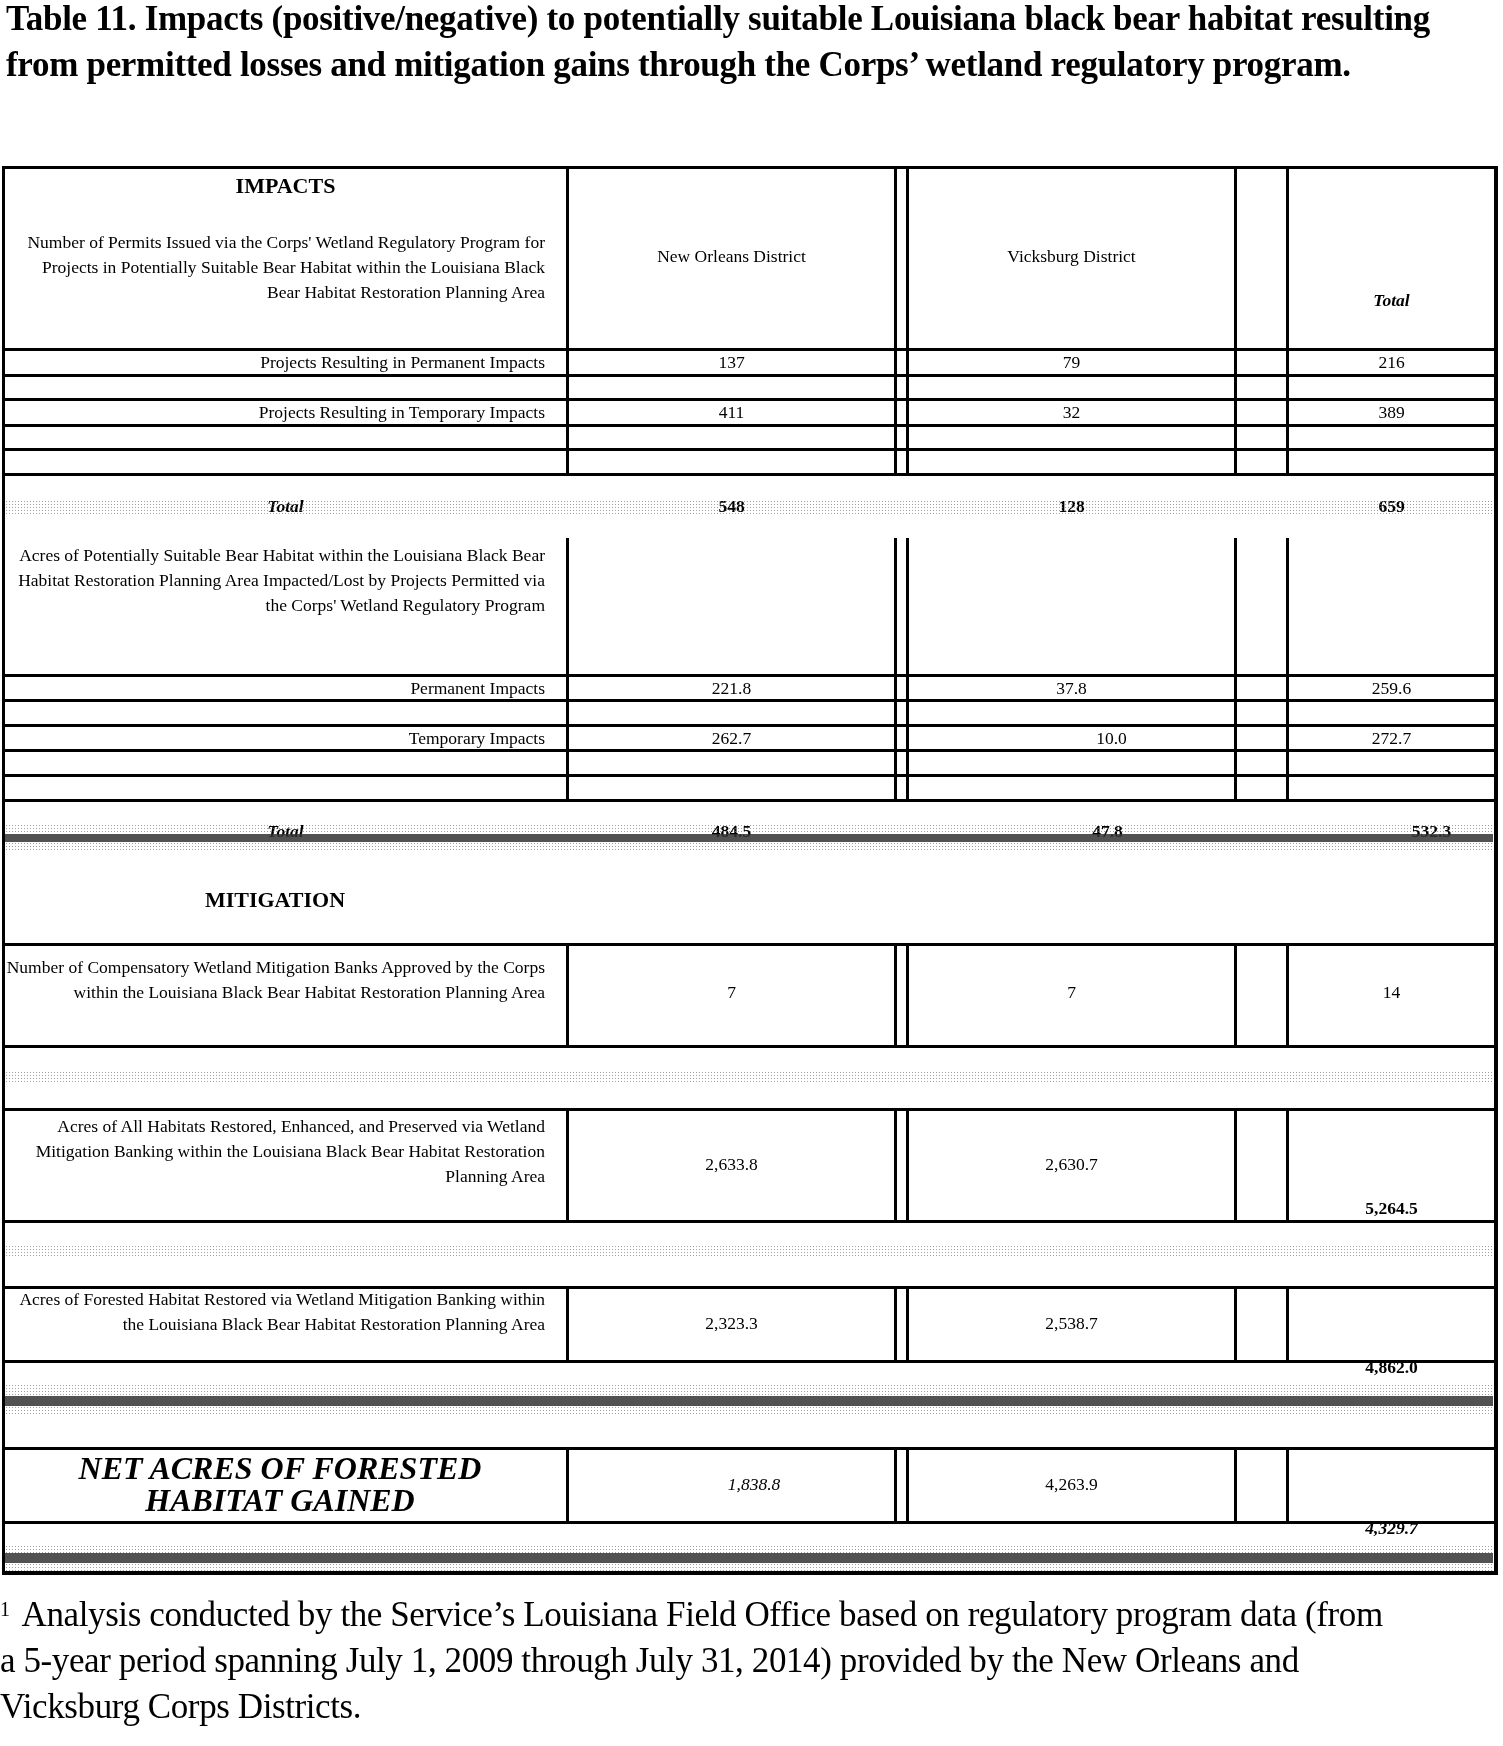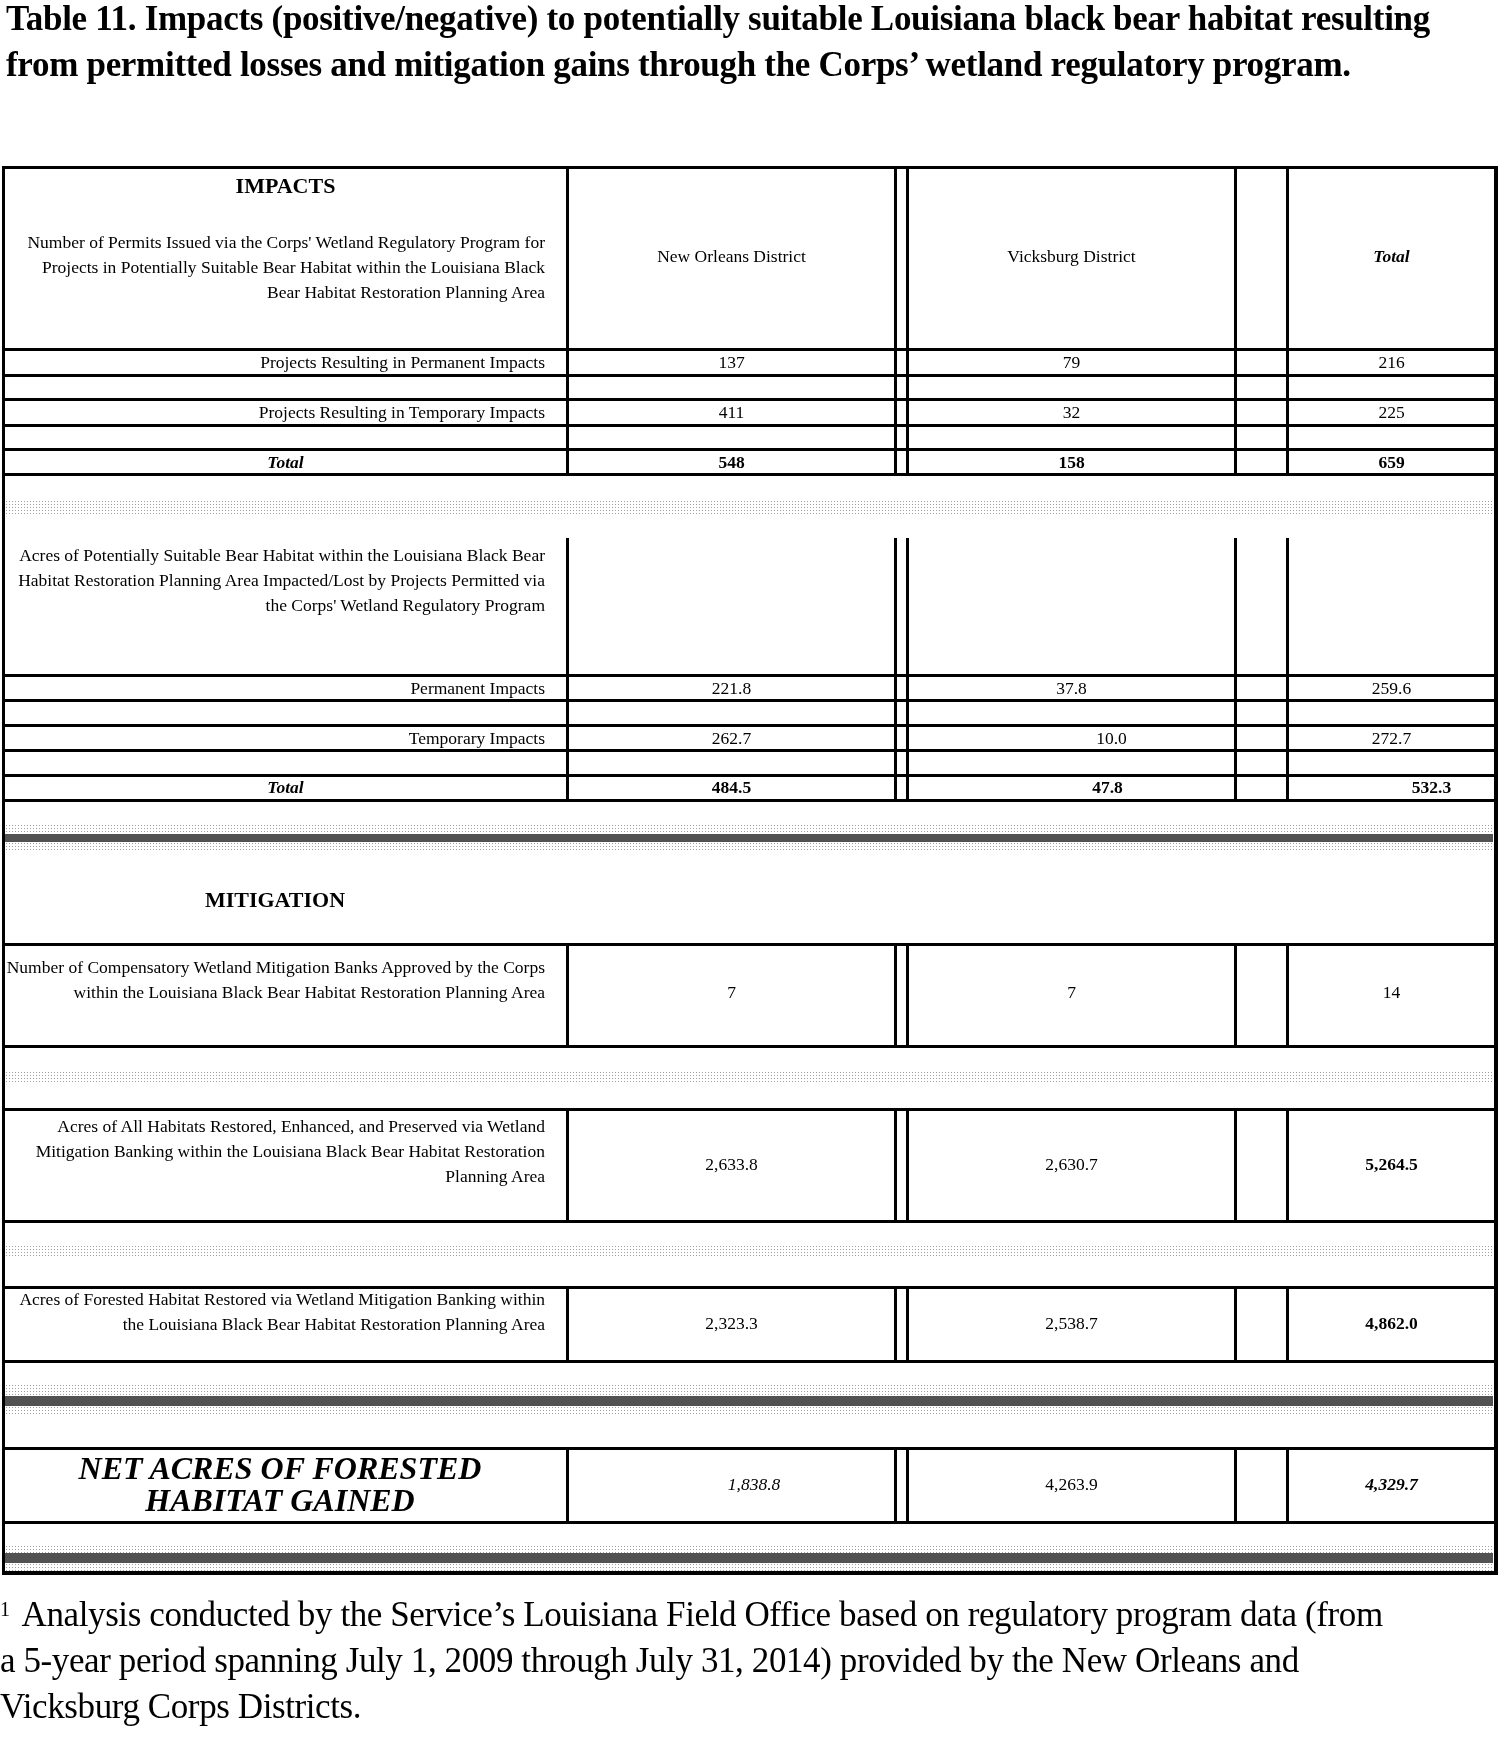--- a/index.html
+++ b/index.html
@@ -7,21 +7,21 @@
   .title { position:absolute; left:6px; top:-4px; width:1490px; font-size:35px; font-weight:bold; line-height:46px; letter-spacing:-0.3px; }
   .hline { position:absolute; background:#000; height:3px; }
   .vline { position:absolute; background:#000; width:3px; }
   .dither { position:absolute; left:5px; width:1488px;
     background-image: radial-gradient(#777 0.6px, transparent 0.8px);
     background-size:3px 3px; opacity:0.7; }
   .dither.dark { background-image: radial-gradient(#333 0.8px, transparent 1px); background-size:2px 2px; opacity:0.85; }
   .cell { position:absolute; font-size:17.5px; line-height:25px; }
   .lbl { text-align:right; }
   .num { text-align:center; }
-  .b { font-weight:bold; }
+  .b { font-weight:bold;margin-top:44px; }
   .i { font-style:italic; }
   .hdr { font-size:22px; font-weight:bold; text-align:center; }
   .net { font-size:32px; font-weight:bold; font-style:italic; text-align:center; line-height:32px; }
   .foot { position:absolute; left:0; top:1592px; width:1400px; font-size:35px; line-height:46px; letter-spacing:-0.4px; }
   .foot sup { font-size:20px; vertical-align:top; position:relative; top:-6px; margin-right:12px; }
 </style>
 </head>
 <body>
 
 <div class="title">Table 11.  Impacts (positive/negative) to potentially suitable Louisiana black bear habitat resulting from permitted losses and mitigation gains through the Corps’ wetland regulatory program.</div>
@@ -49,27 +49,27 @@
   <div class="cell lbl" style="left:5px;top:350px;width:540px;">Projects Resulting in Permanent Impacts</div>
   <div class="cell num" style="left:569px;top:350px;width:325px;">137</div>
   <div class="cell num" style="left:909px;top:350px;width:325px;">79</div>
   <div class="cell num" style="left:1289px;top:350px;width:205px;">216</div>
 
   <div class="hline" style="left:2px;top:374px;width:1494px;"></div>
   <div class="hline" style="left:2px;top:398px;width:1494px;"></div>
   <div class="cell lbl" style="left:5px;top:400px;width:540px;">Projects Resulting in Temporary Impacts</div>
   <div class="cell num" style="left:569px;top:400px;width:325px;">411</div>
   <div class="cell num" style="left:909px;top:400px;width:325px;">32</div>
-  <div class="cell num" style="left:1289px;top:400px;width:205px;">225</div>
+  <div class="cell num" style="left:1289px;top:400px;width:205px;">389</div>
 
   <div class="hline" style="left:2px;top:424px;width:1494px;"></div>
   <div class="hline" style="left:2px;top:448px;width:1494px;"></div>
   <div class="cell num b i" style="left:5px;top:450px;width:561px;padding-left:0;">Total</div>
   <div class="cell num b" style="left:569px;top:450px;width:325px;">548</div>
-  <div class="cell num b" style="left:909px;top:450px;width:325px;">158</div>
+  <div class="cell num b" style="left:909px;top:450px;width:325px;">128</div>
   <div class="cell num b" style="left:1289px;top:450px;width:205px;">659</div>
   <div class="hline" style="left:2px;top:473px;width:1494px;"></div>
 
   <div class="dither" style="top:500px;height:14px;"></div>
 
   <div class="vline" style="left:566px;top:538px;height:262px;"></div>
   <div class="vline" style="left:894px;top:538px;height:262px;"></div>
   <div class="vline" style="left:906px;top:538px;height:262px;"></div>
   <div class="vline" style="left:1234px;top:538px;height:262px;"></div>
   <div class="vline" style="left:1286px;top:538px;height:262px;"></div>

